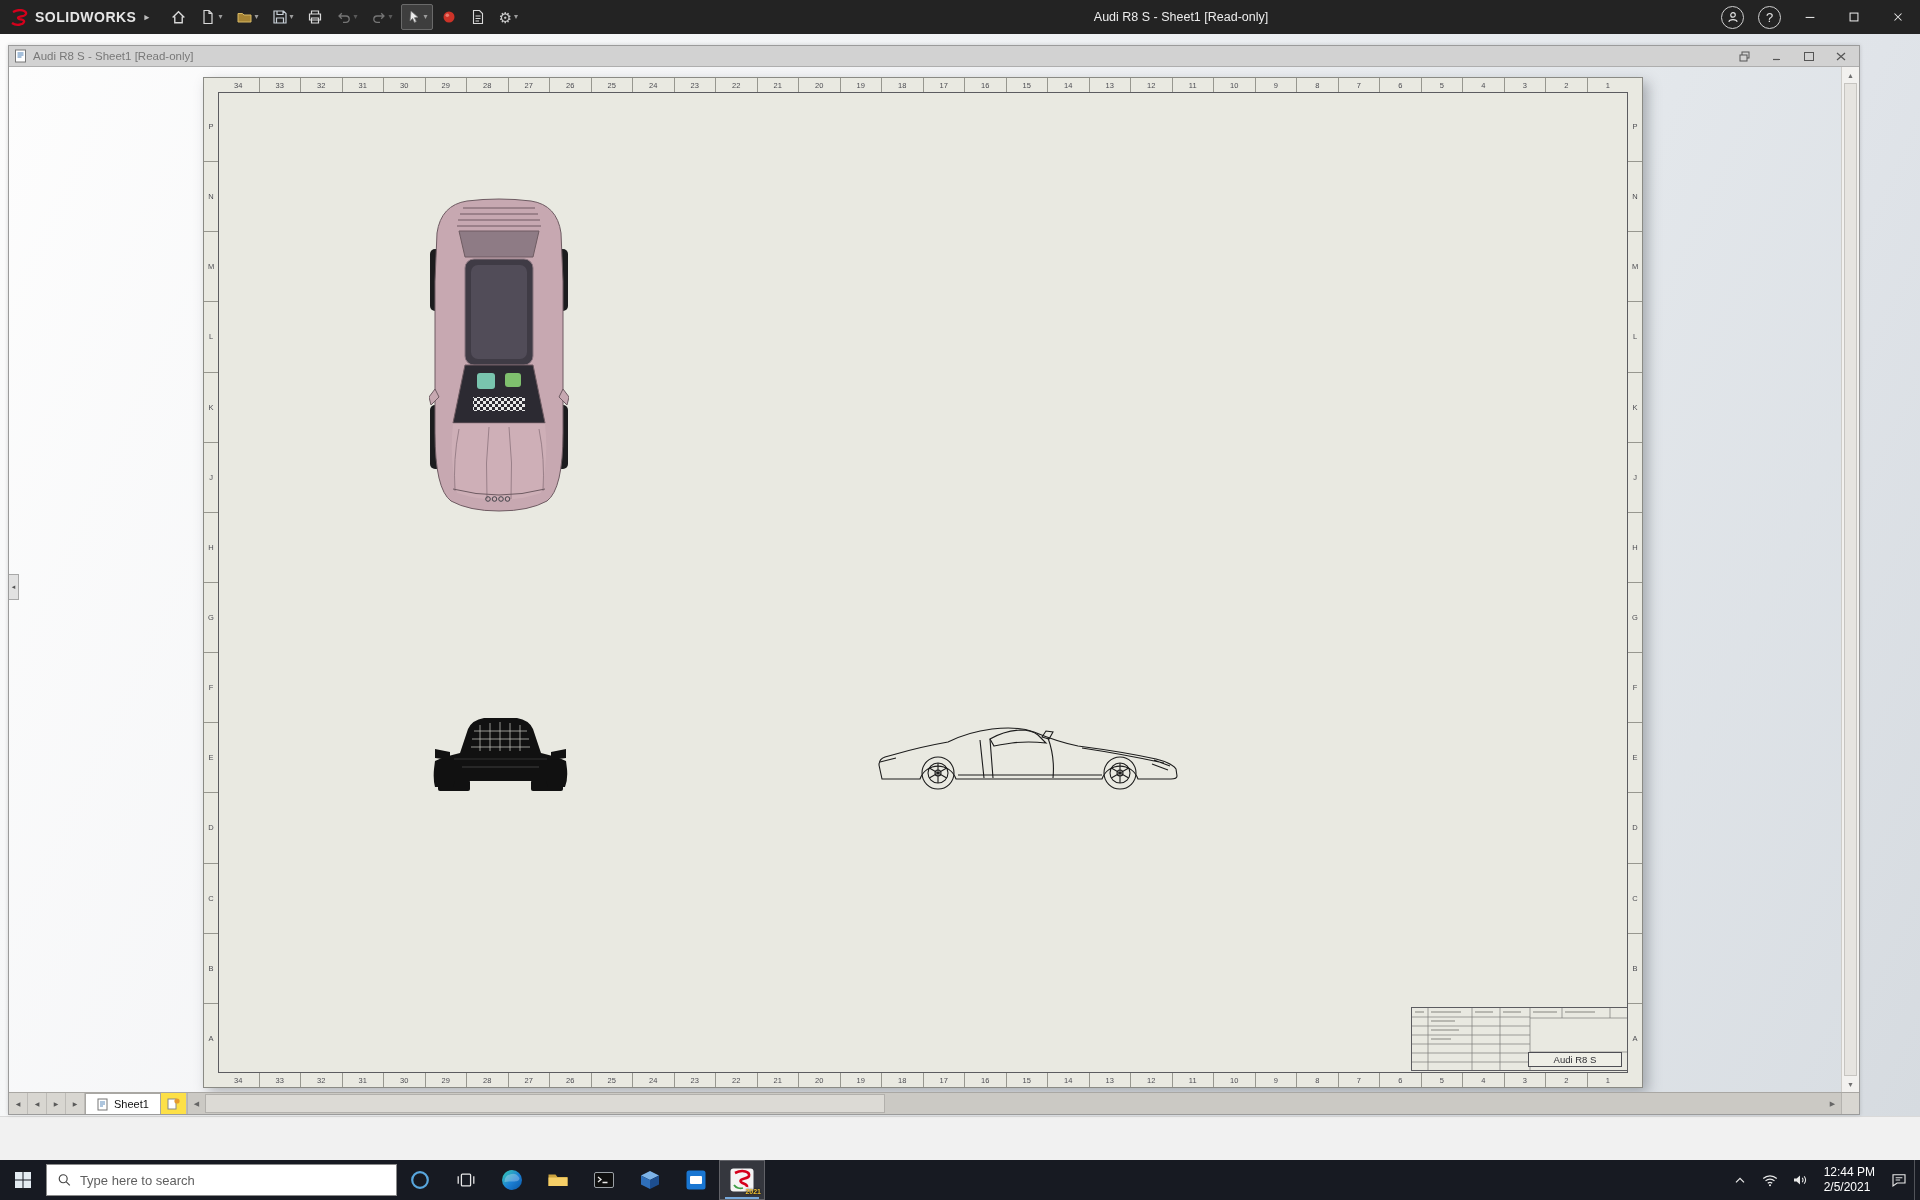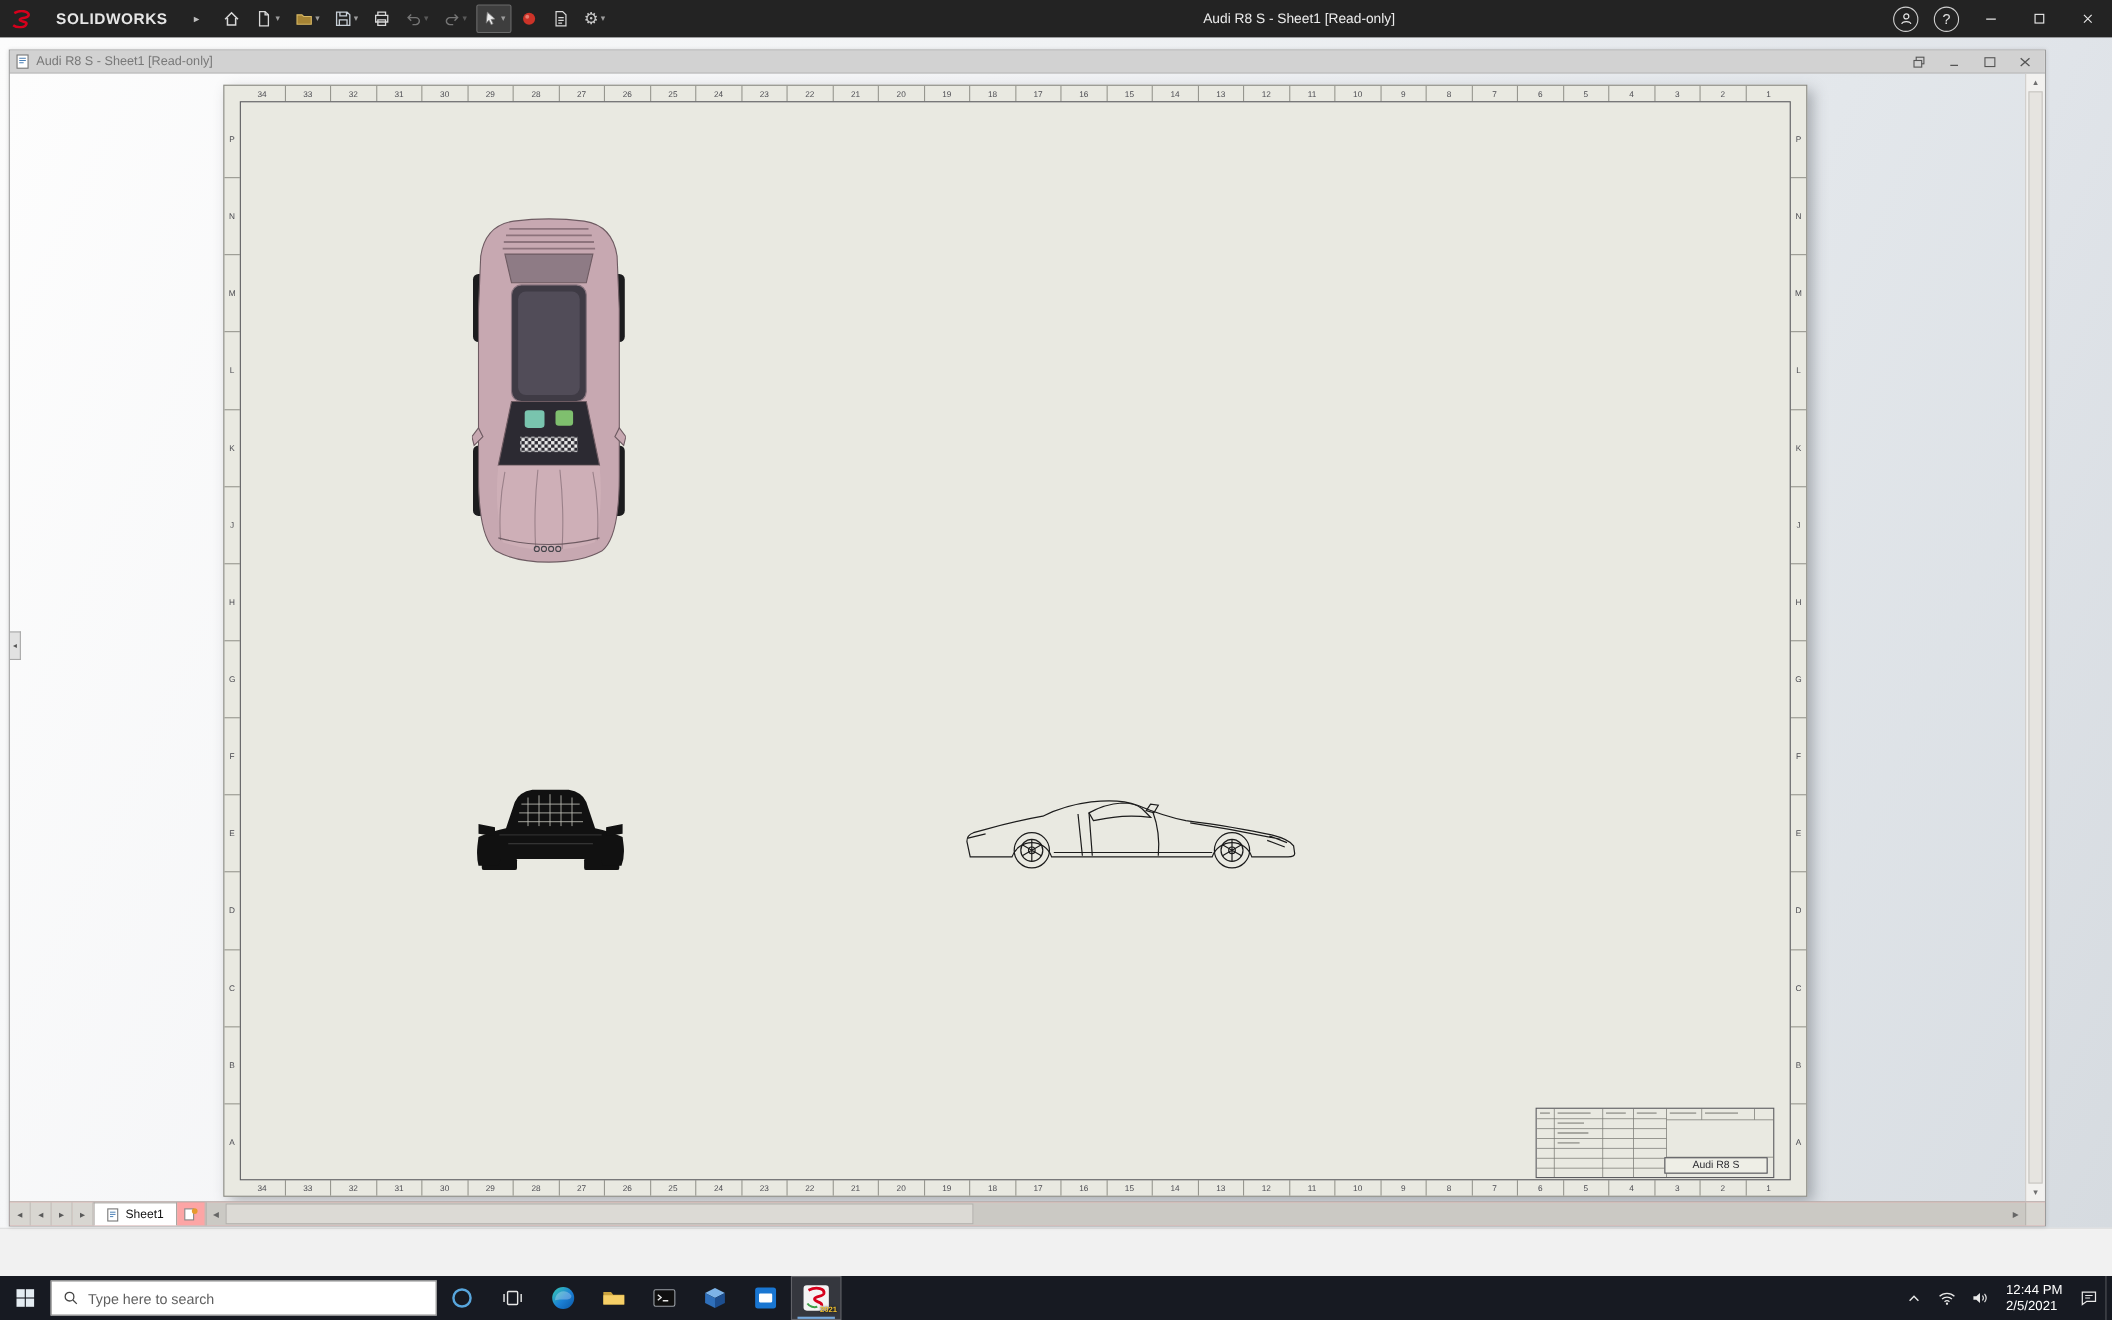--- a/index.html
+++ b/index.html
@@ -1,21 +1,21 @@
 <!DOCTYPE html>
 <html><head>
 <meta charset="utf-8">
 <style>
   *{margin:0;padding:0;box-sizing:border-box}
   html,body{width:1920px;height:1200px;overflow:hidden;font-family:"Liberation Sans",sans-serif}
   .screen{position:relative;width:1920px;height:1200px;display:flex;flex-direction:column;background:#e9ebee}
 
   
   .titlebar{flex:0 0 34px;background:#232323;display:flex;align-items:center;color:#e6e6e6;position:relative;z-index:5}
-  .logo{display:flex;align-items:center;gap:21px;padding:0 6px 0 10px;font-weight:bold;font-size:14px;letter-spacing:.5px;white-space:nowrap}
+  .logo{display:flex;align-items:center;gap:5px;padding:0 6px 0 10px;font-weight:bold;font-size:14px;letter-spacing:.5px;white-space:nowrap}
   .logo .expand{color:#bdbdbd;font-size:9px;margin-left:3px}
   .tb-group{display:flex;align-items:center;margin-left:10px;gap:3px}
   .tb{display:flex;align-items:center;height:26px;padding:0 4px;border-radius:2px;gap:2px;border:1px solid transparent}
   .tb svg{display:block}
   .tb .caret{font-size:8px;color:#9c9c9c;line-height:1}
   .tb.disabled{opacity:.45}
   .tb.active{background:#3e3e3e;border:1px solid #6a6a6a}
   .gear-glyph{font-size:15px;color:#c9c9c9;line-height:1}
   .app-title{position:absolute;left:1181px;transform:translateX(-50%);font-size:12.5px;color:#ececec;white-space:nowrap}
   .titlebar-right{margin-left:auto;display:flex;align-items:center;height:100%}
@@ -43,30 +43,30 @@
   .zone-v.right{right:0}
   .zone-h .zone-cell{flex:1;border-left:1px solid #97978f;display:flex;align-items:center;justify-content:center;font-size:7.5px;color:#4c4c52}
   .zone-h .zone-cell:first-child{border-left:none}
   .zone-v .zone-cell{flex:1;border-top:1px solid #97978f;display:flex;align-items:center;justify-content:center;font-size:7.5px;color:#4c4c52}
   .zone-v .zone-cell:first-child{border-top:none}
 
   .view{position:absolute}
   .view svg{display:block;width:100%;height:100%}
 
   
-  .title-block{position:absolute;right:29px;bottom:16px;width:217px;height:64px;border:1px solid #5c5c60}
+  .title-block{position:absolute;right:14px;bottom:16px;width:217px;height:64px;border:1px solid #5c5c60}
   .model-box{position:absolute;right:5px;bottom:3px;width:94px;height:15px;border:1px solid #4e4e54;display:flex;align-items:center;justify-content:center;font-size:9.5px;color:#2e2e33;background:#eeeee6}
 
   
   .vscroll{position:absolute;right:0;top:0;bottom:0;width:18px;background:#f2f1ef;border-left:1px solid #cfcdc9;display:flex;flex-direction:column}
   .vscroll .sarrow{flex:0 0 16px;display:flex;align-items:center;justify-content:center;font-size:7px;color:#6f6f6f}
   .vscroll .thumb{flex:1;margin:0 2px;background:#e6e4e0;border:1px solid #c6c4c0}
 
   
-  .tabrow{flex:0 0 22px;background:#fca5a5;border-top:1px solid #a9a7a3;display:flex;align-items:stretch}
+  .tabrow{flex:0 0 22px;background:#fde047;border-top:1px solid #a9a7a3;display:flex;align-items:stretch}
   .nav-btn{width:19px;border-right:1px solid #bdbbb7;display:flex;align-items:center;justify-content:center;font-size:6px;color:#5a5a5a;background:#d8d6d1}
   .sheet-tab{display:flex;align-items:center;gap:5px;background:#ffffff;border:1px solid #a9a7a3;border-bottom:none;padding:0 11px;font-size:11px;color:#111}
   .add-tab{width:26px;display:flex;align-items:center;justify-content:center;border-right:1px solid #bdbbb7}
   .hscroll{flex:1;display:flex;align-items:stretch;background:#cbc9c4;border-left:1px solid #b5b3af}
   .hscroll .sarrow{width:17px;display:flex;align-items:center;justify-content:center;font-size:7px;color:#666}
   .hscroll .track{flex:1;position:relative}
   .hscroll .thumb{position:absolute;left:0;top:1px;bottom:1px;width:42%;background:#dcdad5;border:1px solid #b2b0ac}
   .corner-box{width:18px;background:#d8d6d1;border-left:1px solid #b5b3af}
 
   .app-statusbar{flex:0 0 44px;background:#f1f1f1;border-top:1px solid #d9d9d9}

